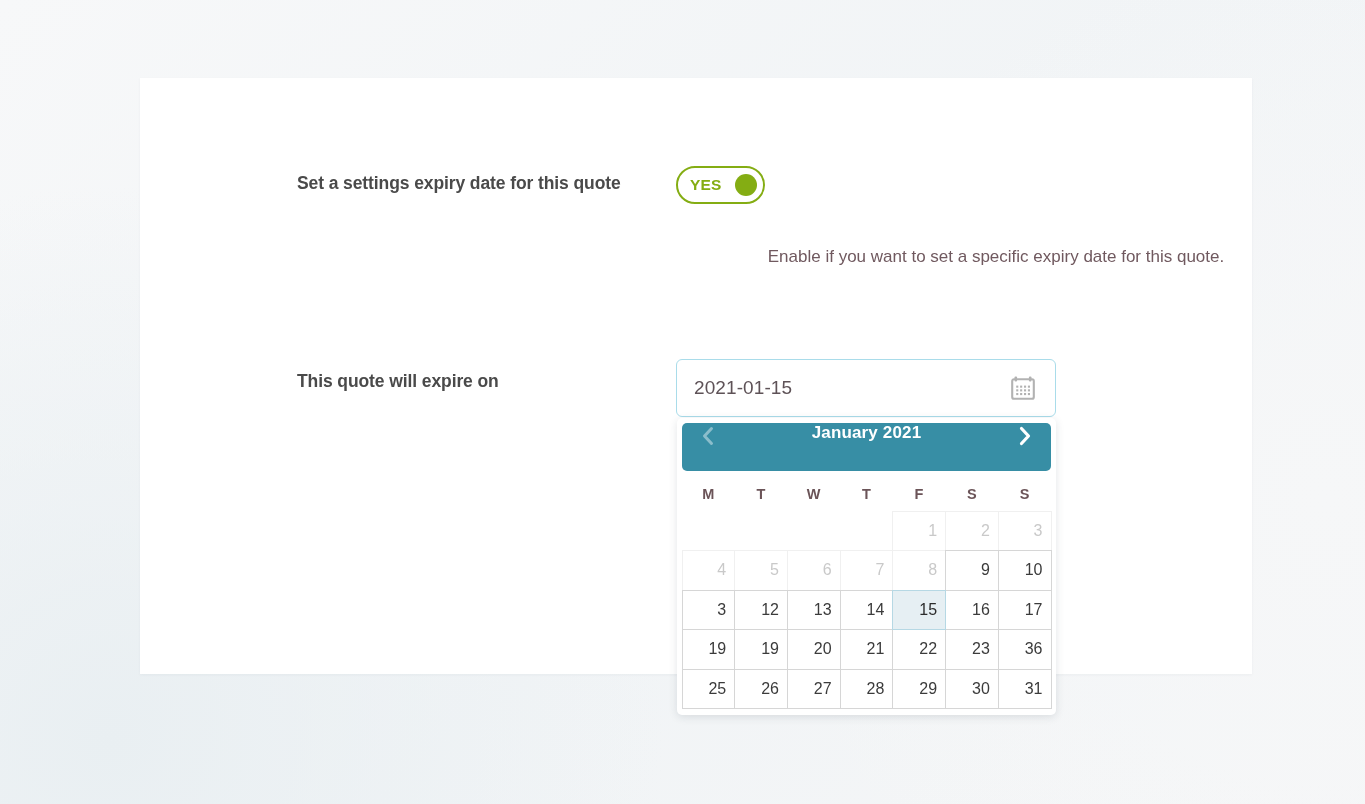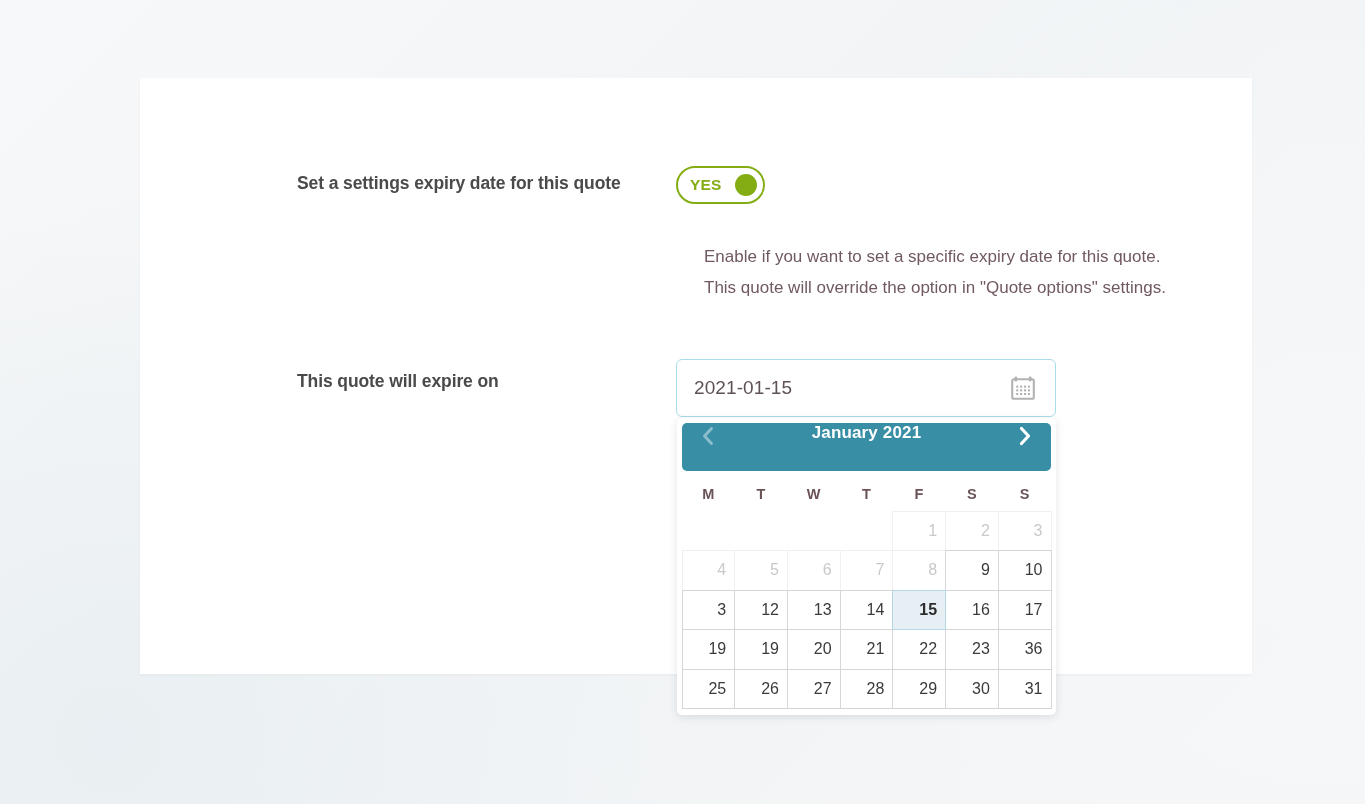--- a/index.html
+++ b/index.html
@@ -84,26 +84,27 @@
     width: 22px;
     height: 22px;
     border-radius: 50%;
     background: #84ad13;
     flex: 0 0 auto;
   }
 
   
   .helper-text {
     position: absolute;
-    left: 564px;
+    left: 536px;
     top: 163px;
     width: 640px;
     font-size: 17px;
     color: #70595f;
     line-height: 31px;
+    text-align: center;
   }
   .helper-text div { white-space: nowrap; }
 
   
   .date-input-wrap {
     position: absolute;
     left: 536px;
     top: 281px;
     width: 380px;
     height: 58px;
@@ -215,41 +216,40 @@
   }
   .cal-day.empty {
     border-color: transparent;
     background: transparent;
     cursor: default;
   }
   .cal-day.selected {
     background: #e6eff3;
     border-color: #b6d8e4;
     color: #2c2c2c;
-    font-weight: bold;
+    font-weight: normal;
     z-index: 2;
   }
 </style>
 </head>
 <body>
 
 <div class="page">
 
   <div class="card">
 
     <div class="row-label" id="label-expiry-toggle">Set a settings expiry date for this quote</div>
 
     <div class="toggle">
       <span class="toggle-text">YES</span>
       <span class="toggle-knob"></span>
     </div>
 
     <div class="helper-text">
       <div>Enable if you want to set a specific expiry date for this quote.</div>
-      <div>This quote will override the option in "Quote options" settings.</div>
     </div>
 
     <div class="row-label" id="label-expire-on">This quote will expire on</div>
 
     <div class="date-input-wrap">
       <span class="date-input-value" title="YYYY-MM-DD">2021-01-15</span>
       <span class="cal-icon">
         <svg width="26" height="26" viewBox="0 0 26 26" aria-hidden="true">
           <rect x="4.5" y="1.5" width="2.6" height="5" rx="1" fill="#b2b2b2"></rect>
           <rect x="18.9" y="1.5" width="2.6" height="5" rx="1" fill="#b2b2b2"></rect>

